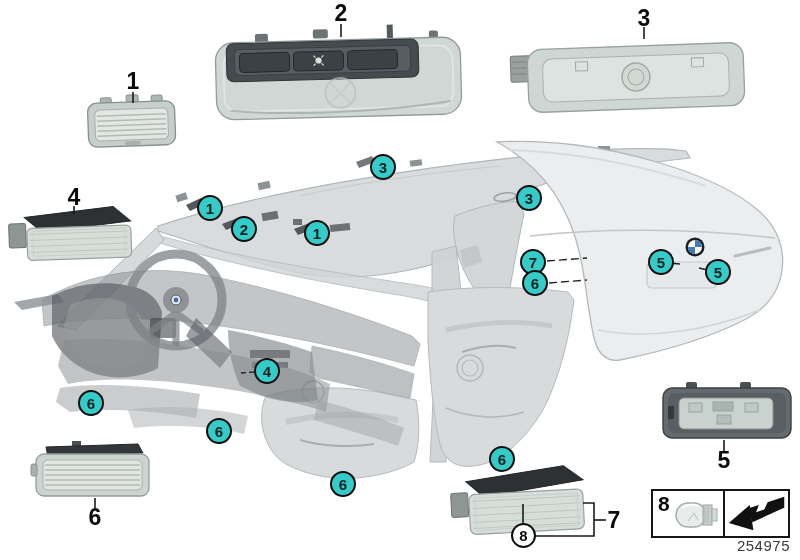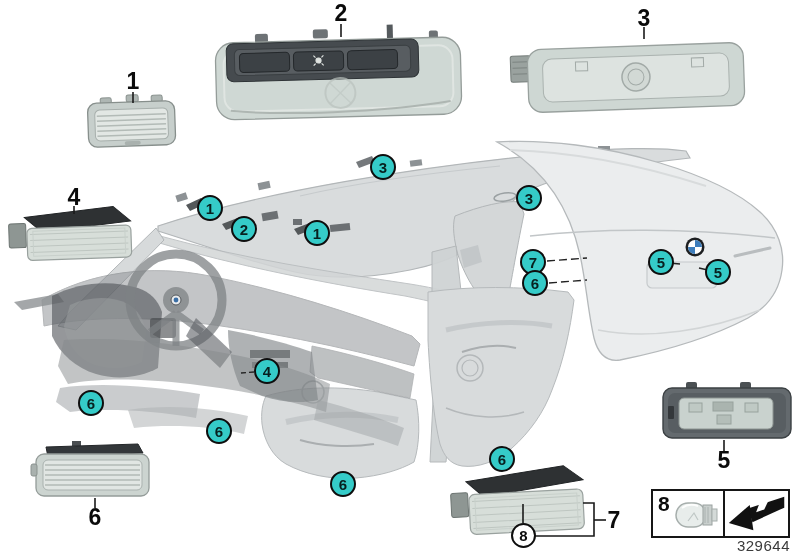--- a/index.html
+++ b/index.html
@@ -270,15 +270,15 @@
     </div>
     <div class="legend-cell-right">
       <svg width="60" height="40" viewBox="0 0 64 44">
         <polygon points="1,32 24,12 28,40" fill="#111111"></polygon>
         <polygon points="22,16 62,3 62,15 27,31" fill="#111111"></polygon>
         <polygon points="36,7 46,4 40,17 31,20" fill="#ffffff"></polygon>
       </svg>
     </div>
   </div>
 
-  <div class="drawing-number">329644</div>
+  <div class="drawing-number">254975</div>
 
 </div>
 
 </body></html>

